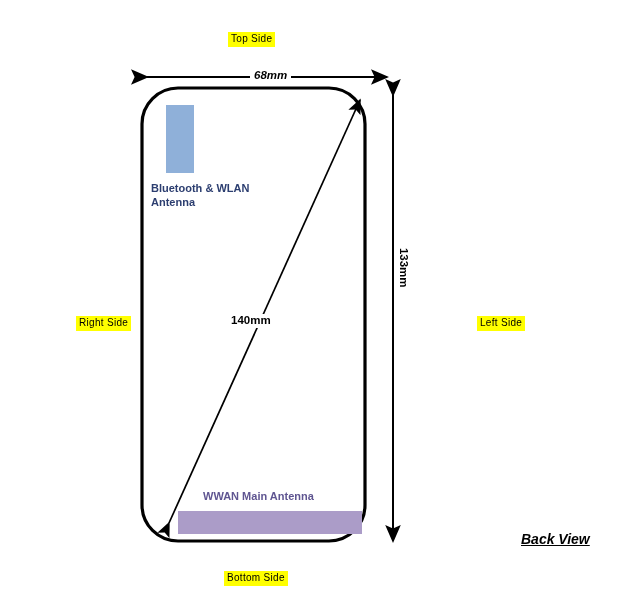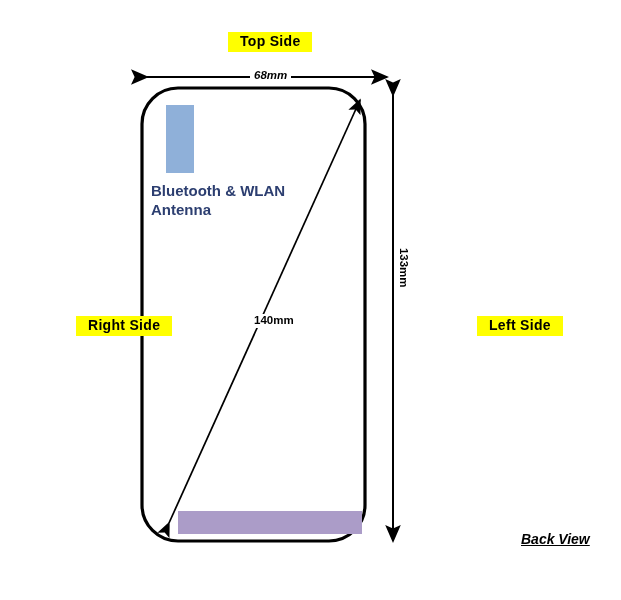--- a/index.html
+++ b/index.html
@@ -22,25 +22,25 @@
     left: 0;
     top: 0;
     width: 621px;
     height: 600px;
     overflow: visible;
   }
 
   
   .side-label {
     position: absolute;
-    font-weight: bold;
-    font-size: 14px;
+    font-weight: normal;
+    font-size: 10px;
     color: #000000;
     background: #ffff00;
-    padding: 1px 12px;
+    padding: 1px 3px;
     letter-spacing: 0.3px;
     white-space: nowrap;
     line-height: 1.25;
   }
   #label-top    { left: 228px; top: 32px; }
   #label-bottom { left: 224px; top: 571px; }
   #label-right  { left: 36px;  top: 316px; margin-left: 40px; }
   #label-left   { left: 430px; top: 316px; margin-left: 47px; }
 
   
@@ -61,21 +61,21 @@
   .dim-text {
     position: absolute;
     font-weight: bold;
     font-size: 11.5px;
     color: #000000;
     background: #ffffff;
     white-space: nowrap;
     line-height: 1;
   }
   #dim-width-text  { left: 250px; top: 70px; padding: 0 4px; font-style: italic; }
-  #dim-diag-text   { left: 251px; top: 314px; padding: 1px 3px; }
+  #dim-diag-text   { left: 228px; top: 314px; padding: 1px 3px; }
   #dim-height-text {
     left: 379px; top: 262px;
     padding: 0 4px;
     transform: rotate(90deg);
     transform-origin: center center;
   }
 
   
   .antenna-plate { position: absolute; }
   #bt-wlan-plate {
@@ -84,21 +84,21 @@
   }
   #wwan-plate {
     left: 178px; top: 511px;
     width: 184px; height: 23px;
   }
 
   
   .antenna-label {
     position: absolute;
     font-weight: bold;
-    font-size: 15px;
+    font-size: 11px;
     line-height: 1.25;
     white-space: pre-line;
   }
   #bt-wlan-label {
     left: 151px; top: 182px;
     color: #2c3e70;
   }
   #wwan-label {
     left: 203px; top: 490px;
     color: #5f5591;
@@ -125,29 +125,31 @@
     <line x1="169" y1="523" x2="360" y2="100" stroke="#000000" stroke-width="1.7" marker-start="url(#arrowhead)" marker-end="url(#arrowhead)"></line>
   </svg>
 
   <div class="antenna-plate" id="bt-wlan-plate" style="background:#8fb0d9;"></div>
 
   <div class="antenna-plate" id="wwan-plate" style="background:#ab9cc8;"></div>
 
   <div class="antenna-label" id="bt-wlan-label">Bluetooth &amp; WLAN
 Antenna</div>
 
+  <div class="antenna-label" id="wwan-label">WWAN Main Antenna</div>
 
   <div class="dim-text" id="dim-width-text">68mm</div>
 
   <div class="dim-text" id="dim-height-text">133mm</div>
 
   <div class="dim-text" id="dim-diag-text">140mm</div>
 
   <div class="side-label" id="label-top">Top Side</div>
 
+  <div class="side-label" id="label-bottom">Bottom Side</div>
 
   <div class="side-label" id="label-right">Right Side</div>
 
   <div class="side-label" id="label-left">Left Side</div>
 
   <div id="view-caption">Back View</div>
 
 </div>
 
 </body></html>

